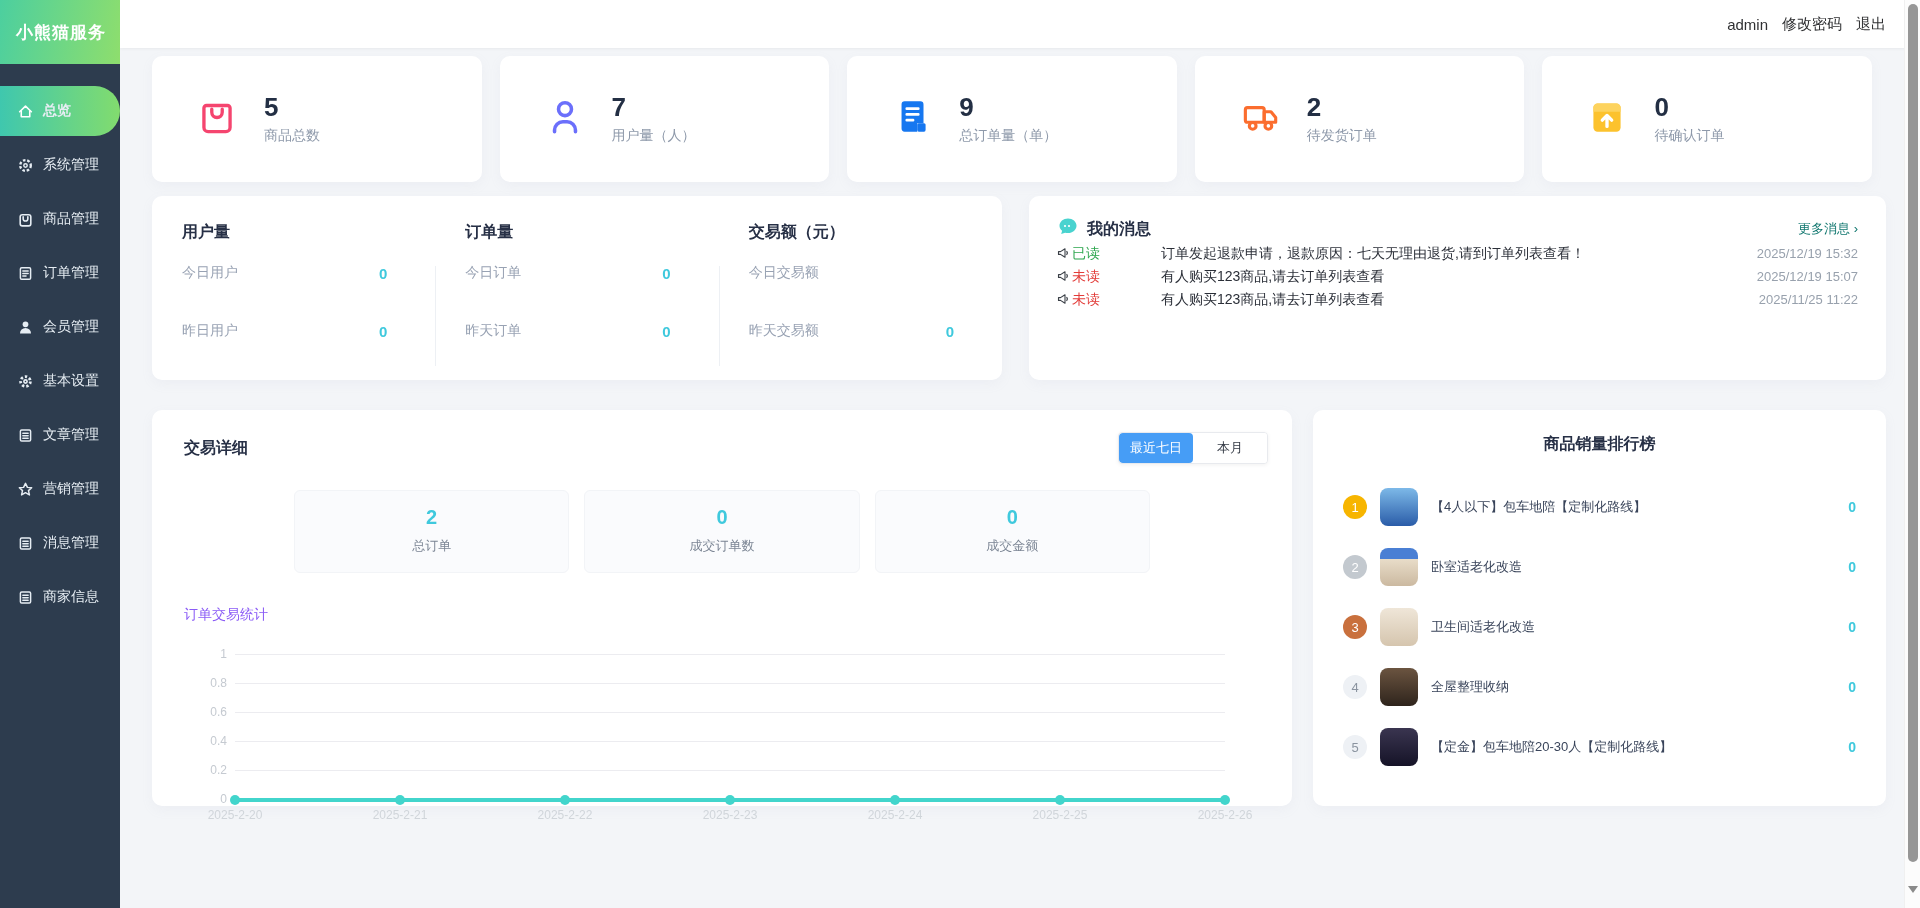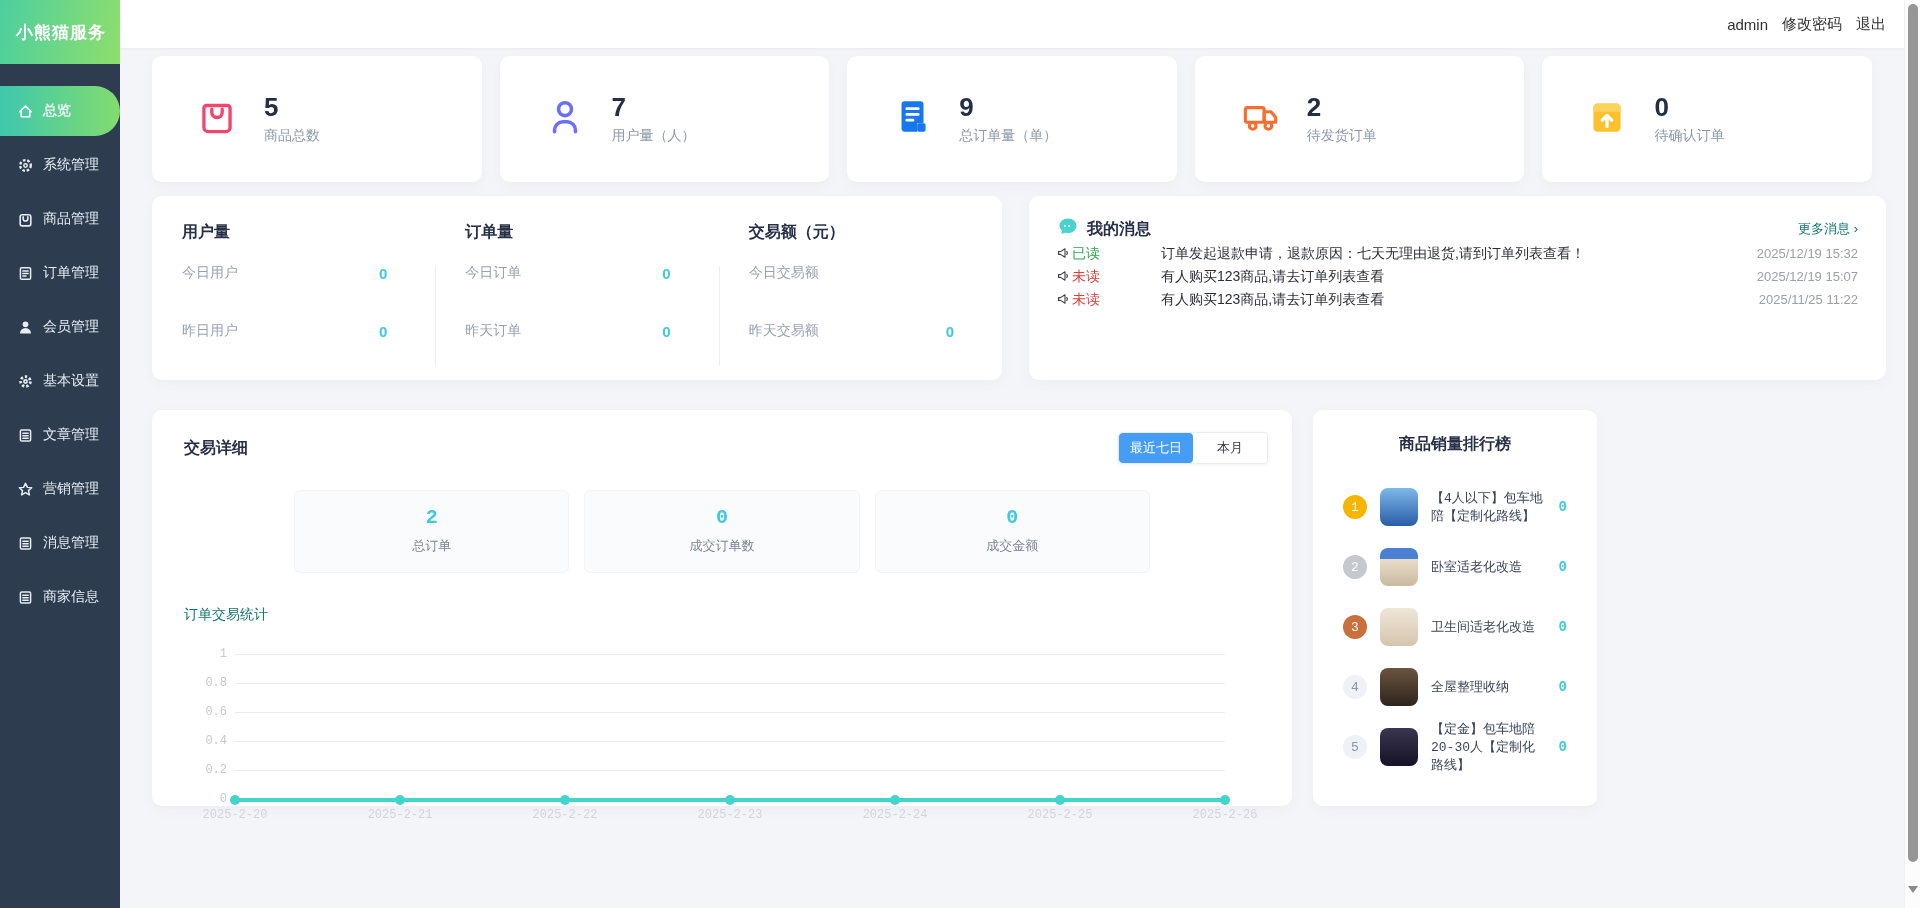--- a/index.html
+++ b/index.html
@@ -41,31 +41,31 @@
   .msg-more { margin-left:auto; font-size:13px; color:#0f766e; cursor:pointer; }
   .msg-list { margin-top:0; }
   .msg-row { display:flex; align-items:center; height:23px; font-size:14px; cursor:pointer; }
   .msg-status { width:104px; display:flex; align-items:center; gap:3px; font-size:14px; }
   .msg-status.read { color:#2da64e; }
   .msg-status.unread { color:#e23c39; }
   .msg-text { flex:1; color:#2b2f38; }
   .msg-time { color:#98a1ad; font-size:13px; }
 
   
-  .row3 { position:absolute; left:152px; top:410px; width:1445px; height:396px; display:flex; gap:21px;font-family:Liberation Mono, monospace; }
+  .row3 { position:absolute; left:152px; top:410px; width:1734px; height:396px; display:flex; gap:21px; }
   .trade { width:1140px; position:relative; }
   .trade-title { position:absolute; left:32px; top:28px; font-size:16px; font-weight:bold; color:#273046; }
   .tabs { position:absolute; right:24px; top:22px; display:flex; border:1px solid #e8eaee; border-radius:4px; overflow:hidden; box-shadow:0 1px 4px rgba(0,0,0,.06); background:#fff; }
   .tab { width:74px; height:30px; display:flex; align-items:center; justify-content:center; font-size:13px; color:#353b46; cursor:pointer; background:#fff; }
   .tab.active { background:#469df6; color:#fff; border-radius:4px; }
   .sumrow { position:absolute; left:142px; top:80px; width:856px; display:flex; gap:15px; }
   .sumbox { flex:1; height:83px; background:#fafbfd; border:1px solid #f2f4f7; border-radius:6px; text-align:center; }
   .sum-val { font-size:20px; font-weight:bold; color:#3fc9dd; margin-top:15px; }
   .sum-label { font-size:13px; color:#7b8594; margin-top:8px; }
-  .chart-label { position:absolute; left:32px; top:196px; font-size:14px; color:#0f766e; }
+  .chart-label { position:absolute; left:32px; top:196px; font-size:14px; color:#8b5cf6; }
   .plot { position:absolute; left:83px; right:67px; top:0; bottom:0; }
   .gridline { position:absolute; left:0; right:0; height:1px; background:#ececf0; }
   .ylab { position:absolute; left:-46px; width:38px; text-align:right; font-size:12px; color:#c5cad1; }
   .dline { position:absolute; left:0; right:0; top:388px; height:4px; background:#42d5cc; border-radius:2px; }
   .dot { position:absolute; top:385px; width:10px; height:10px; border-radius:50%; background:#42d5cc; transform:translateX(-50%); }
   .xlab { position:absolute; top:398px; width:90px; margin-left:-45px; text-align:center; font-size:12px; color:#d0d5da; }
 
   .ranking { flex:1; padding:24px 30px 0 30px; }
   .rank-title { text-align:center; font-size:16px; font-weight:bold; color:#273046; }
   .rank-list { margin-top:22px; }

